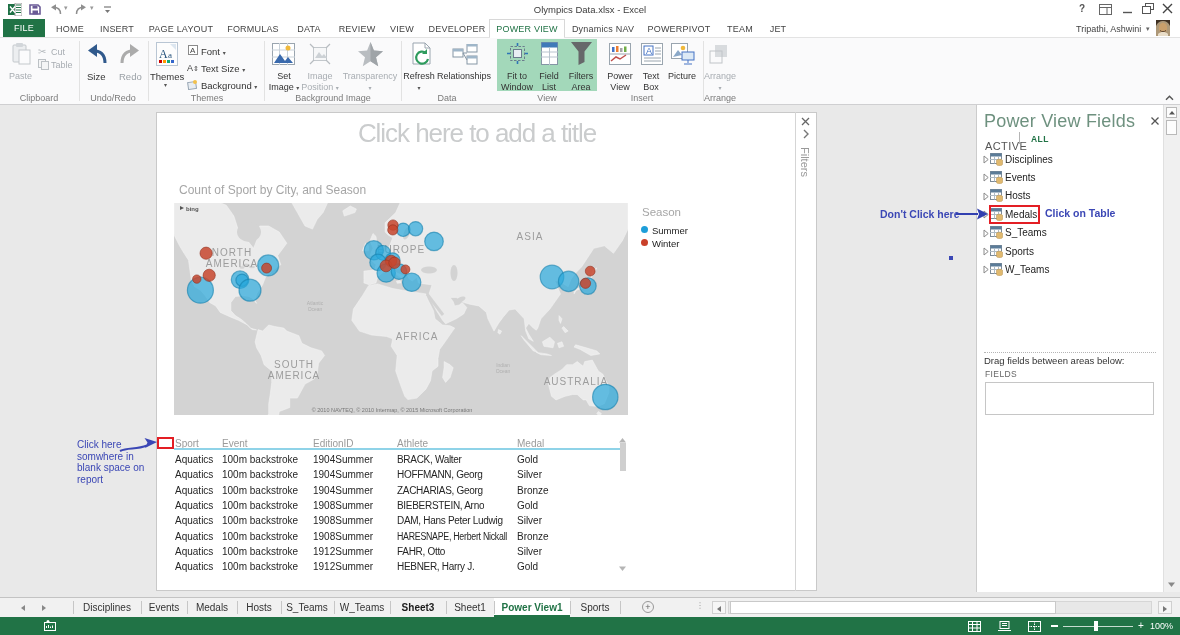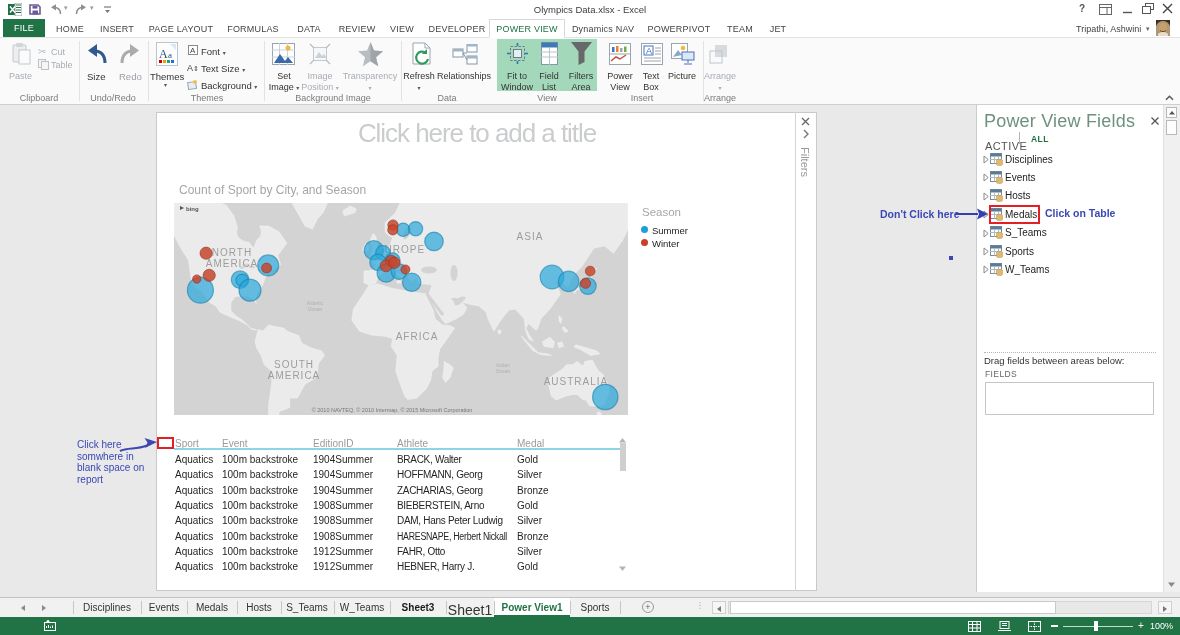--- a/index.html
+++ b/index.html
@@ -530,21 +530,21 @@
 <div class="a" style="left:0;top:597px;width:1180px;height:20px;background:#f1f1f1;border-top:1px solid #c3c3c3">
     <div class="a" style="left:21px;top:7px;width:0;height:0;border-top:3.5px solid transparent;border-bottom:3.5px solid transparent;border-right:4.5px solid #888"></div>
     <div class="a" style="left:42px;top:7px;width:0;height:0;border-top:3.5px solid transparent;border-bottom:3.5px solid transparent;border-left:4.5px solid #888"></div>
     <div class="a" style="left:107px;top:4px;transform:translateX(-50%);font-size:10px;color:#333">Disciplines</div>
     <div class="a" style="left:164px;top:4px;transform:translateX(-50%);font-size:10px;color:#333">Events</div>
     <div class="a" style="left:212px;top:4px;transform:translateX(-50%);font-size:10px;color:#333">Medals</div>
     <div class="a" style="left:259px;top:4px;transform:translateX(-50%);font-size:10px;color:#333">Hosts</div>
     <div class="a" style="left:307px;top:4px;transform:translateX(-50%);font-size:10px;color:#333">S_Teams</div>
     <div class="a" style="left:362px;top:4px;transform:translateX(-50%);font-size:10px;color:#333">W_Teams</div>
     <div class="a" style="left:418px;top:4px;transform:translateX(-50%);font-size:10px;font-weight:bold;color:#1a1a1a">Sheet3</div>
-    <div class="a" style="left:470px;top:4px;transform:translateX(-50%);font-size:14px;color:#333">Sheet1</div>
+    <div class="a" style="left:470px;top:4px;transform:translateX(-50%);font-size:10px;color:#333">Sheet1</div>
     <div class="a" style="left:494px;top:0;width:76px;height:19px;background:#fff;border-bottom:2px solid #217346"></div>
     <div class="a" style="left:532px;top:4px;transform:translateX(-50%);font-size:10px;font-weight:bold;color:#217346">Power View1</div>
     <div class="a" style="left:595px;top:4px;transform:translateX(-50%);font-size:10px;color:#333">Sports</div>
     <div class="a" style="left:73px;top:3px;width:1px;height:13px;background:#c6c6c6"></div>
     <div class="a" style="left:141px;top:3px;width:1px;height:13px;background:#c6c6c6"></div>
     <div class="a" style="left:187px;top:3px;width:1px;height:13px;background:#c6c6c6"></div>
     <div class="a" style="left:237px;top:3px;width:1px;height:13px;background:#c6c6c6"></div>
     <div class="a" style="left:281px;top:3px;width:1px;height:13px;background:#c6c6c6"></div>
     <div class="a" style="left:334px;top:3px;width:1px;height:13px;background:#c6c6c6"></div>
     <div class="a" style="left:390px;top:3px;width:1px;height:13px;background:#c6c6c6"></div>

